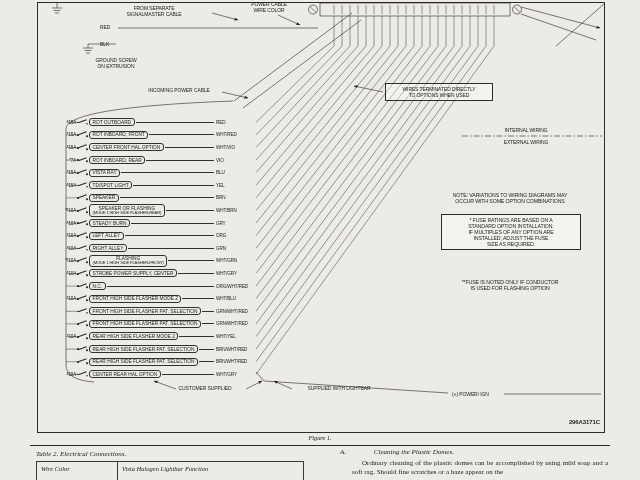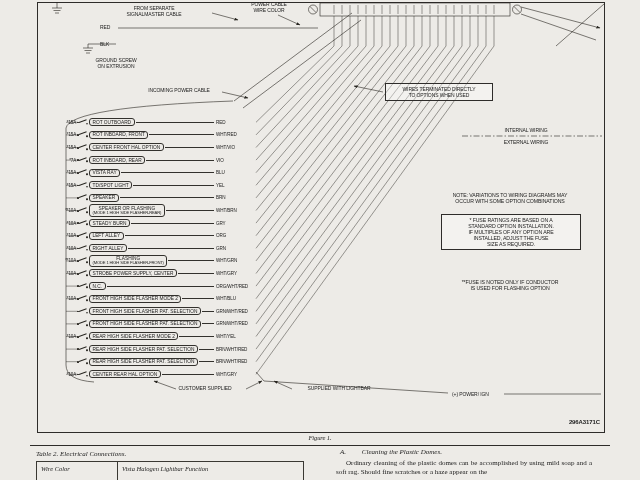--- a/index.html
+++ b/index.html
@@ -434,15 +434,15 @@
   <tbody>
     <tr>
       <td>Wire Color</td>
       <td>Vista Halogen Lightbar Function</td>
     </tr>
   </tbody>
 </table>
 
 <div class="abs serif" style="left:340px;top:448px;width:268px;font-size:7px;z-index:3">
   <span class="ital">A.</span>
-  <span class="ital" style="margin-left:14px">Cleaning the Plastic Domes.</span>
+  <span class="ital" style="margin-left:26px">Cleaning the Plastic Domes.</span>
 </div>
-<div class="abs serif" style="left:336px;top:459px;width:256px;font-size:7px;line-height:9px;text-indent:10px;text-align:justify;z-index:3">Ordinary cleaning of the plastic domes can be accomplished by using mild soap and a soft rag. Should fine scratches or a haze appear on the</div>
+<div class="abs serif" style="left:352px;top:459px;width:256px;font-size:7px;line-height:9px;text-indent:10px;text-align:justify;z-index:3">Ordinary cleaning of the plastic domes can be accomplished by using mild soap and a soft rag. Should fine scratches or a haze appear on the</div>
 
 </body></html>

